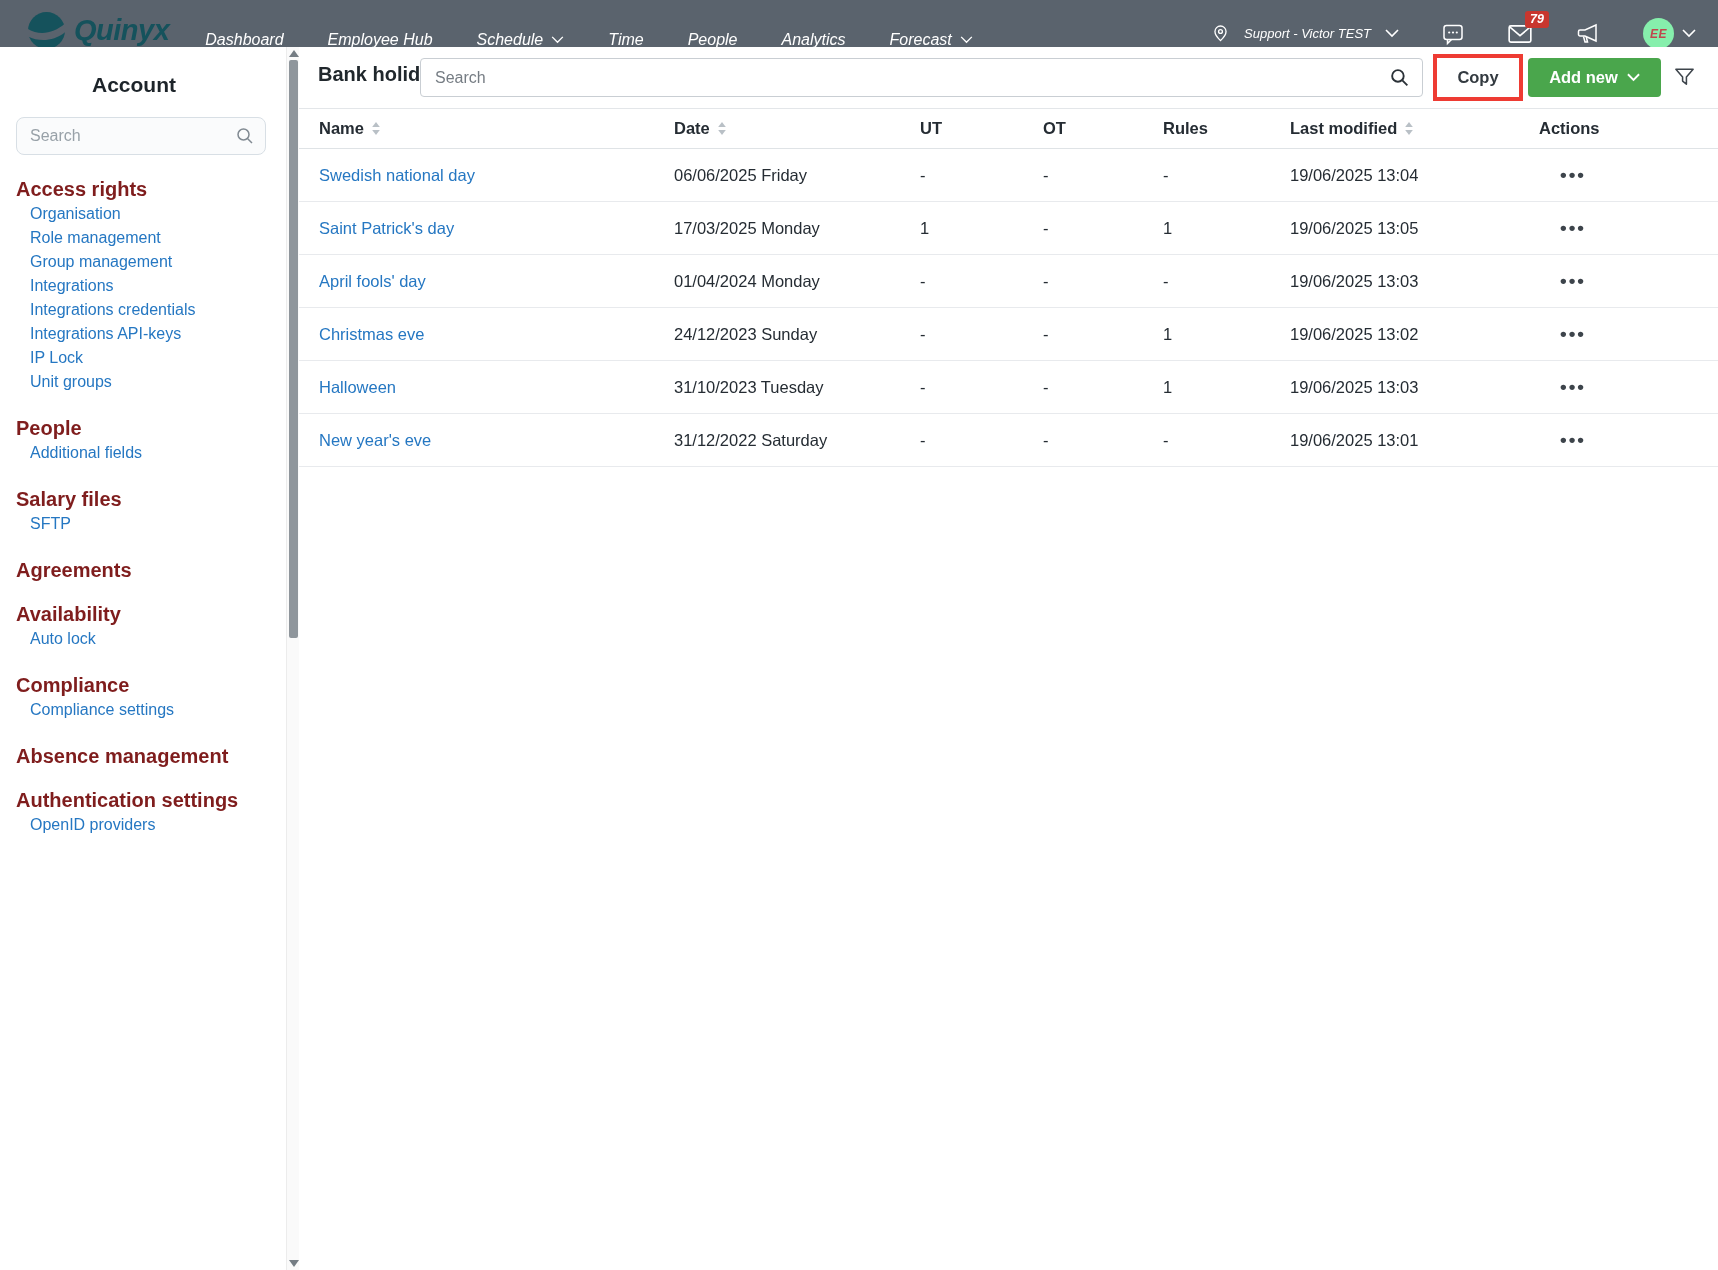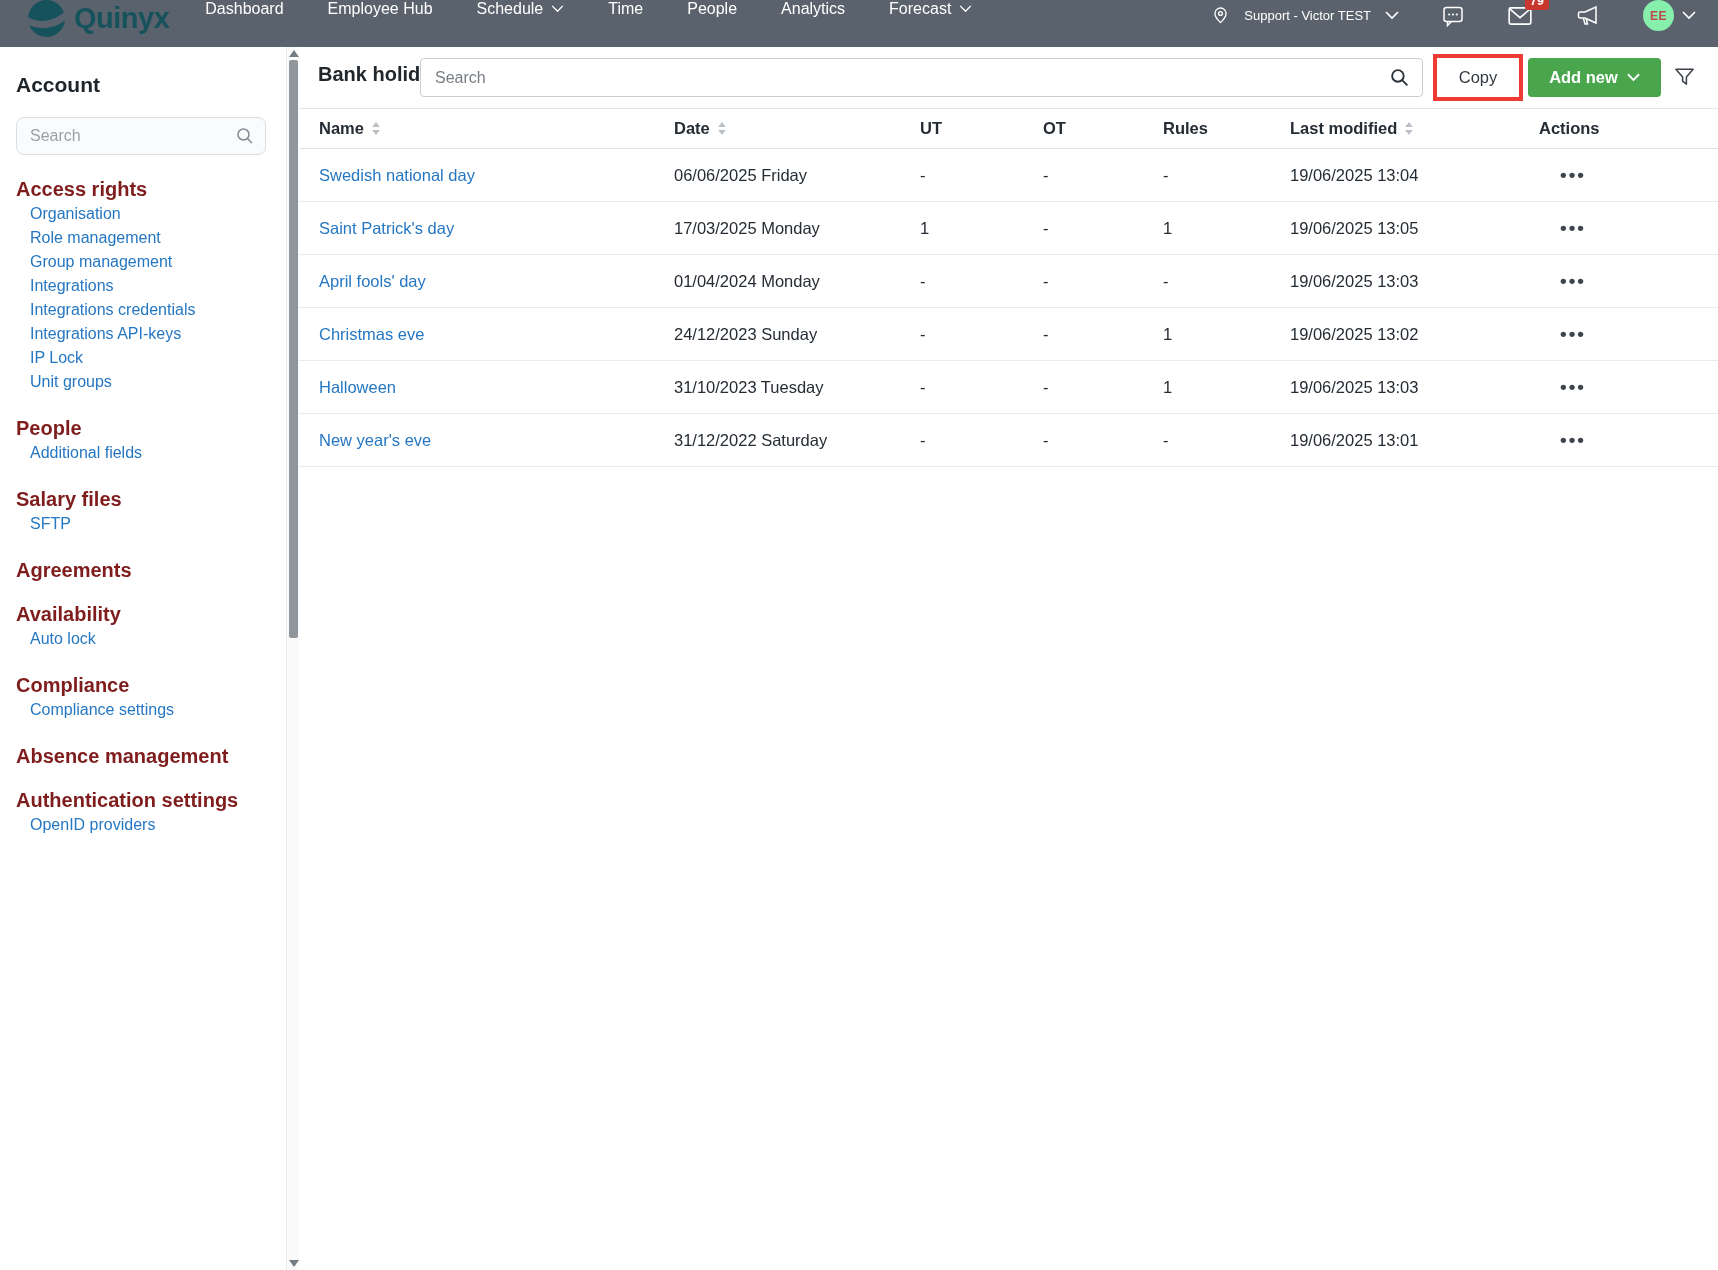--- a/index.html
+++ b/index.html
@@ -5,21 +5,21 @@
   * { box-sizing: border-box; margin: 0; padding: 0; }
   html,body { width:1718px; height:1270px; overflow:hidden; }
   body {
     font-family:"Liberation Sans", sans-serif;
     background:#ffffff; color:#252c33; position:relative;
   }
 
   
   .topnav {
     position:absolute; top:0; left:0; width:1718px; height:49px;
-    background:#5a636d; display:flex; align-items:flex-start; color:#fff;
+    background:#5a636d; display:flex; align-items:flex-end; color:#fff;font-style:italic;
   }
   .logo { display:flex; align-items:center; margin-left:28px; gap:9px; cursor:pointer; }
   .logo-text { color:#15525c; font-size:29px; font-weight:bold; letter-spacing:-0.5px; }
   .nav-items { display:flex; margin-left:36px; gap:44px; font-size:16px; align-items:center; }
   .nav-item { display:flex; align-items:center; gap:8px; cursor:pointer; white-space:nowrap; }
   .nav-right { margin-left:auto; display:flex; align-items:center; margin-right:22px; }
   .group-selector { display:flex; align-items:center; gap:14px; font-size:13px; cursor:pointer; margin-right:42px; }
   .icon-btn { margin-left:42px; position:relative; cursor:pointer; display:flex; align-items:center; }
   .badge {
     position:absolute; top:-11px; right:-16px; background:#c8362e; color:#fff;
@@ -30,21 +30,21 @@
     font-size:12px; font-weight:bold; display:flex; align-items:center; justify-content:center;
     margin-left:42px; cursor:pointer; letter-spacing:.5px;
   }
   .user-chevron { margin-left:8px; cursor:pointer; display:flex; }
 
   
   .sidebar {
     position:absolute; top:47px; left:0; width:300px; height:1223px;
     background:#ffffff; padding:16px 48px 0 16px; overflow:hidden;
   }
-  .sidebar-title { font-size:21px; font-weight:bold; color:#1d242a; margin-top:10px; }
+  .sidebar-title { font-size:21px; font-weight:bold; color:#1d242a; margin-top:10px;text-align:center; }
   .side-search { position:relative; margin-top:20px; width:250px; }
   .side-search input {
     width:250px; height:38px; border:1px solid #d8dfe5; border-radius:8px; background:#fafbfc;
     padding:0 36px 0 13px; font-size:16px; color:#333; outline:none;
     font-family:"Liberation Sans", sans-serif;
   }
   .side-search input::placeholder { color:#98a1a8; }
   .side-search .mag { position:absolute; right:11px; top:9px; }
   .side-section-heading { font-size:20px; font-weight:bold; color:#7f1d1d; margin-top:24px; line-height:20px; }
   .side-list { list-style:none; margin-top:3px; }
@@ -71,21 +71,21 @@
     padding:0 42px 0 14px; font-size:16px; color:#333; outline:none;
     font-family:"Liberation Sans", sans-serif;
   }
   .main-search input::placeholder { color:#757c83; }
   .main-search .mag { position:absolute; right:13px; top:9px; }
   .copy-annotation {
     position:absolute; left:1134px; top:7px; width:90px; height:47px;
     border:4px solid #ee3b33; display:flex; align-items:center; justify-content:center;
   }
   .copy-btn {
-    width:82px; height:39px; background:#fff; border:none; font-size:16.5px; font-weight:normal;
+    width:82px; height:39px; background:#fff; border:none; font-size:16.5px; font-weight:bold;
     color:#333a40; cursor:pointer; font-family:"Liberation Sans", sans-serif;
   }
   .addnew-btn {
     position:absolute; left:1229px; top:11px; width:133px; height:39px; background:#4aa64c;
     border:none; border-radius:4px; color:#fff; font-size:16.5px; font-weight:bold;
     display:flex; align-items:center; justify-content:center; gap:9px; cursor:pointer;
     font-family:"Liberation Sans", sans-serif;
   }
   .filter-btn { position:absolute; left:1374px; top:18px; cursor:pointer; }
 

